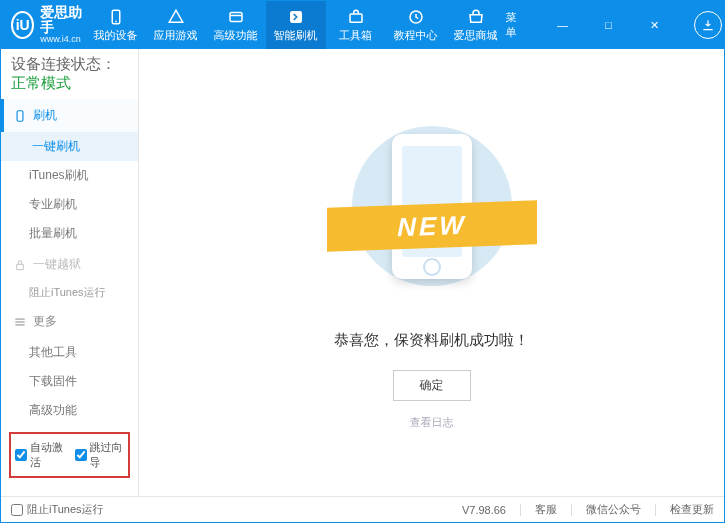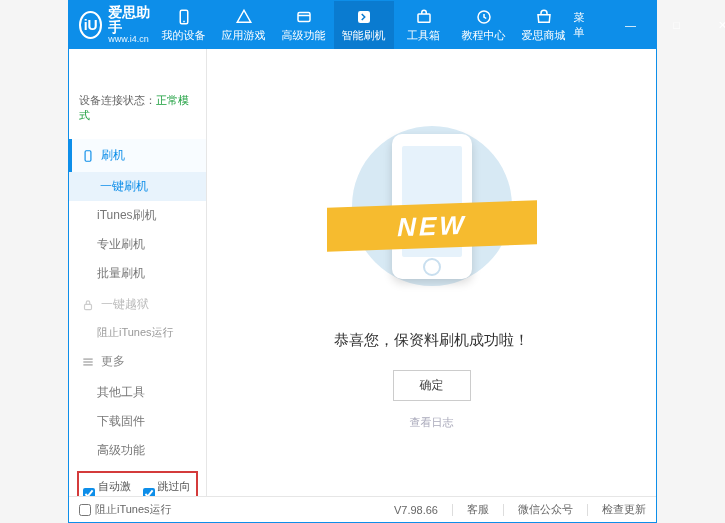--- a/index.html
+++ b/index.html
@@ -1,33 +1,33 @@
 <!DOCTYPE html>
 <html><head>
 <meta charset="utf-8">
 <style>
 * { margin: 0; padding: 0; box-sizing: border-box; font-family: "Microsoft YaHei", Arial, sans-serif; }
 body { background: #f5f5f5; display: flex; justify-content: center; align-items: center; height: 100vh; }
-.window { width: 589px; height: 523px; background: #fff; border: 1px solid #0d8ee9; display: flex; flex-direction: column; position: relative; justify-content: center; }
+.window { width: 725px; height: 523px; background: #fff; border: 1px solid #0d8ee9; display: flex; flex-direction: column; position: relative; justify-content: center; }
 .titlebar { height: 48px; background: #0d8ee9; display: flex; align-items: center; color: #fff; padding: 0 10px; }
 .logo-area { display: flex; align-items: center; gap: 6px; width: 120px; }
 .logo-circle { width: 28px; height: 28px; border: 2px solid #fff; border-radius: 50%; display: flex; align-items: center; justify-content: center; font-weight: bold; font-size: 14px; }
 .logo-text { display: flex; flex-direction: column; line-height: 1.1; }
 .logo-text .main { font-size: 14px; font-weight: bold; }
 .logo-text .sub { font-size: 9px; opacity: .9; }
 .navtabs { display: flex; flex: 1; height: 100%; }
 .navtab { display: flex; flex-direction: column; align-items: center; justify-content: center; width: 60px; gap: 2px; cursor: pointer; font-size: 11px; }
 .navtab.active { background: #0a7bd0; }
 .navtab svg { width: 18px; height: 18px; }
 .win-controls { display: flex; align-items: center; gap: 24px; font-size: 11px; }
 .win-controls .ctrlbtn { width: 22px; height: 22px; display: flex; align-items: center; justify-content: center; cursor: pointer; }
 .iconbtn { width: 28px; height: 28px; border: 1.5px solid #fff; border-radius: 50%; display: flex; align-items: center; justify-content: center; cursor: pointer; margin-left: 4px; }
 .body { flex: 1; display: flex; overflow: hidden; }
 .sidebar { width: 138px; border-right: 1px solid #e6e6e6; display: flex; flex-direction: column; font-size: 12px; color: #555; background: #fff; }
-.status-row { padding: 16px 10px; font-size: 11px; color: #666; margin-top: 28px; }
+.status-row { padding: 6px 10px; font-size: 15px; color: #666; }
 .status-row .val { color: #1a9e3c; }
 .sb-section { display: flex; align-items: center; gap: 6px; padding: 8px 12px; color: #888; cursor: pointer; }
 .sb-section.active { color: #0d8ee9; border-left: 3px solid #0d8ee9; background: #f8fcff; padding-left: 9px; }
 .sb-item { padding: 6px 10px 6px 28px; cursor: pointer; color: #777; font-size: 12px; }
 .sb-item.active { background: #e8f3fc; color: #0d8ee9; border-left: 3px solid transparent; }
 .sb-sub { font-size: 11px; color: #999; padding: 4px 10px 6px 28px; line-height: 1.3; }
 .checks { border: 2px solid #d43b3b; margin: 6px 8px; padding: 6px 4px; display: flex; gap: 10px; font-size: 11px; color: #555; }
 .checks label { display: flex; align-items: center; gap: 3px; cursor: pointer; }
 .checks input { accent-color: #0d8ee9; width: 12px; height: 12px; }
 .device { padding: 6px 10px; font-size: 12px; }

